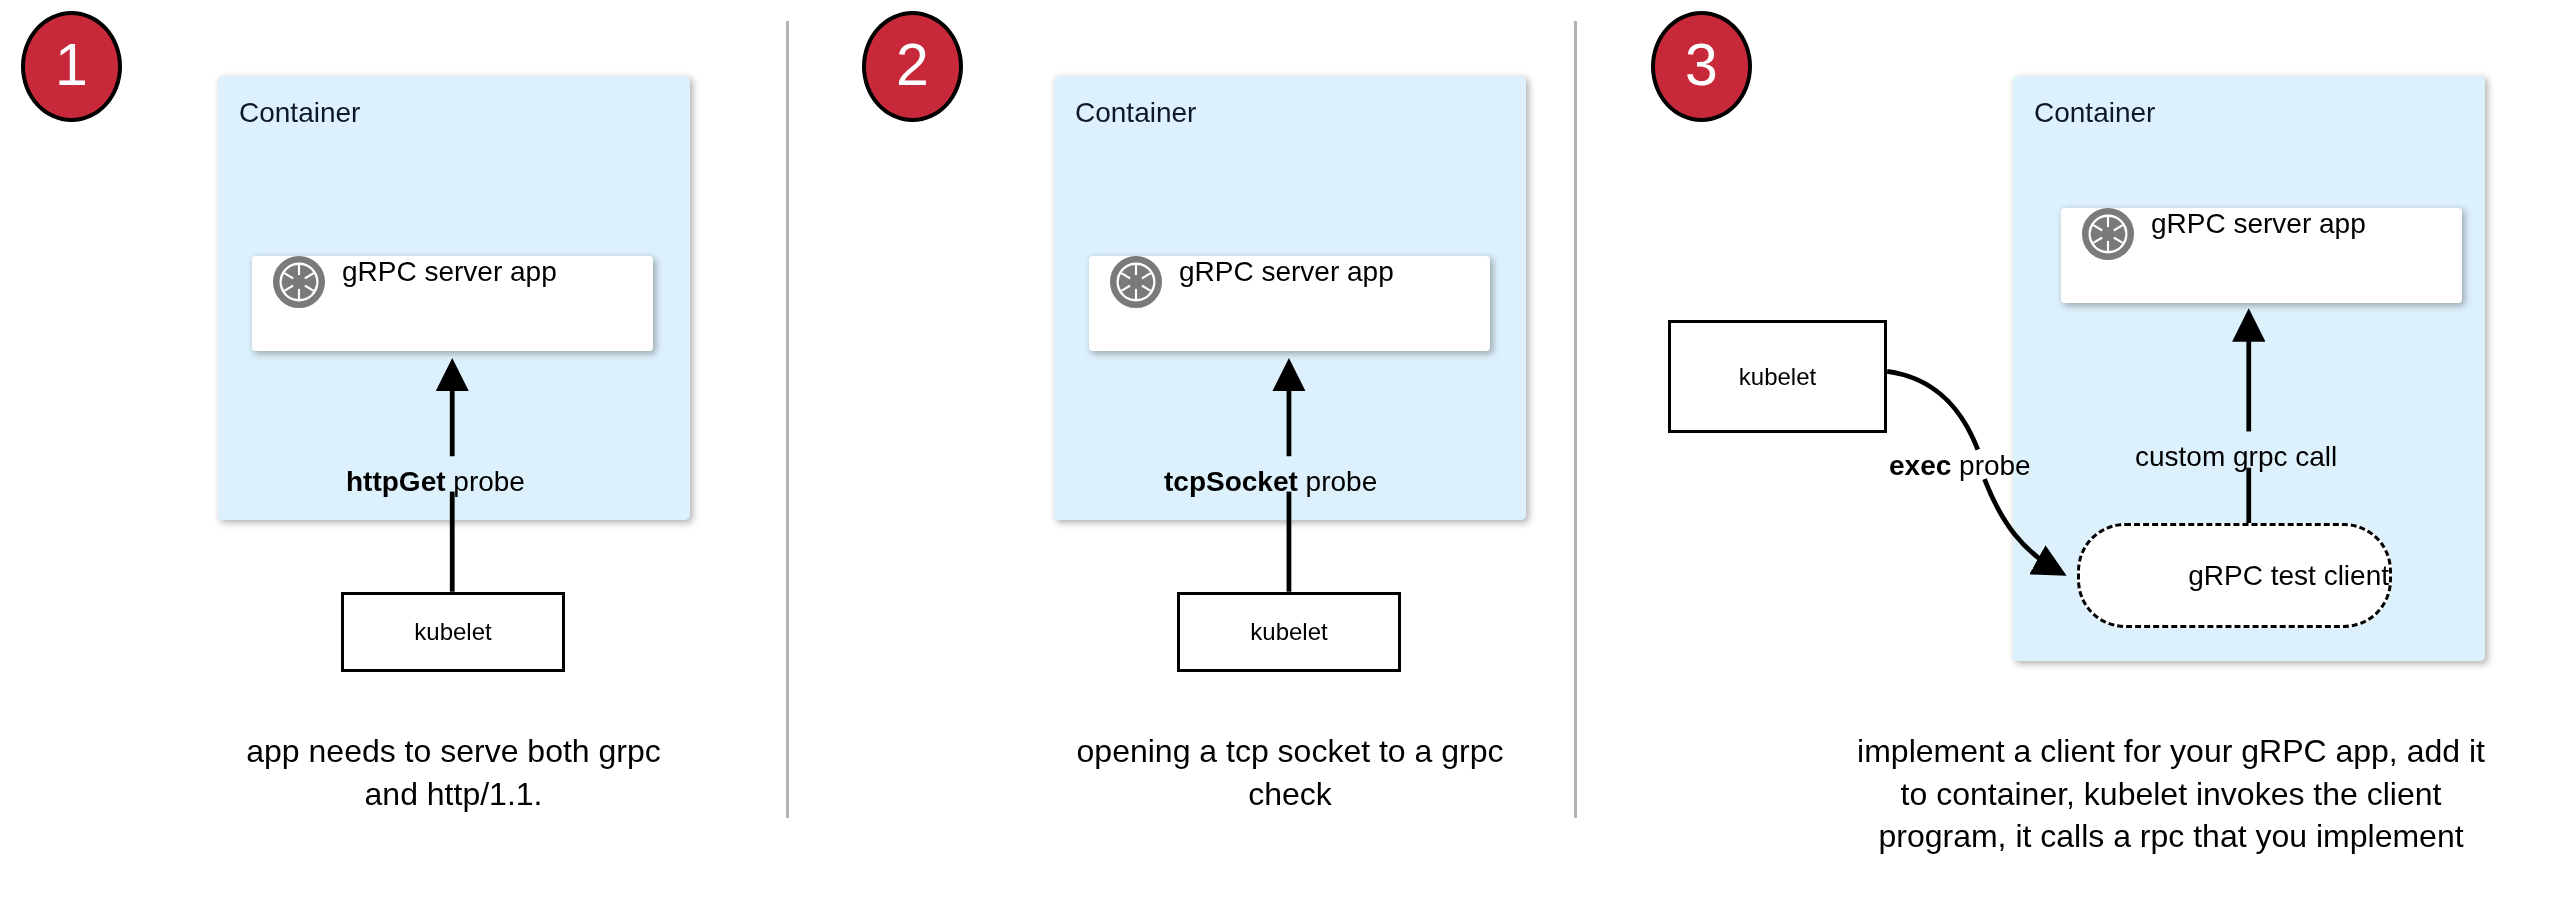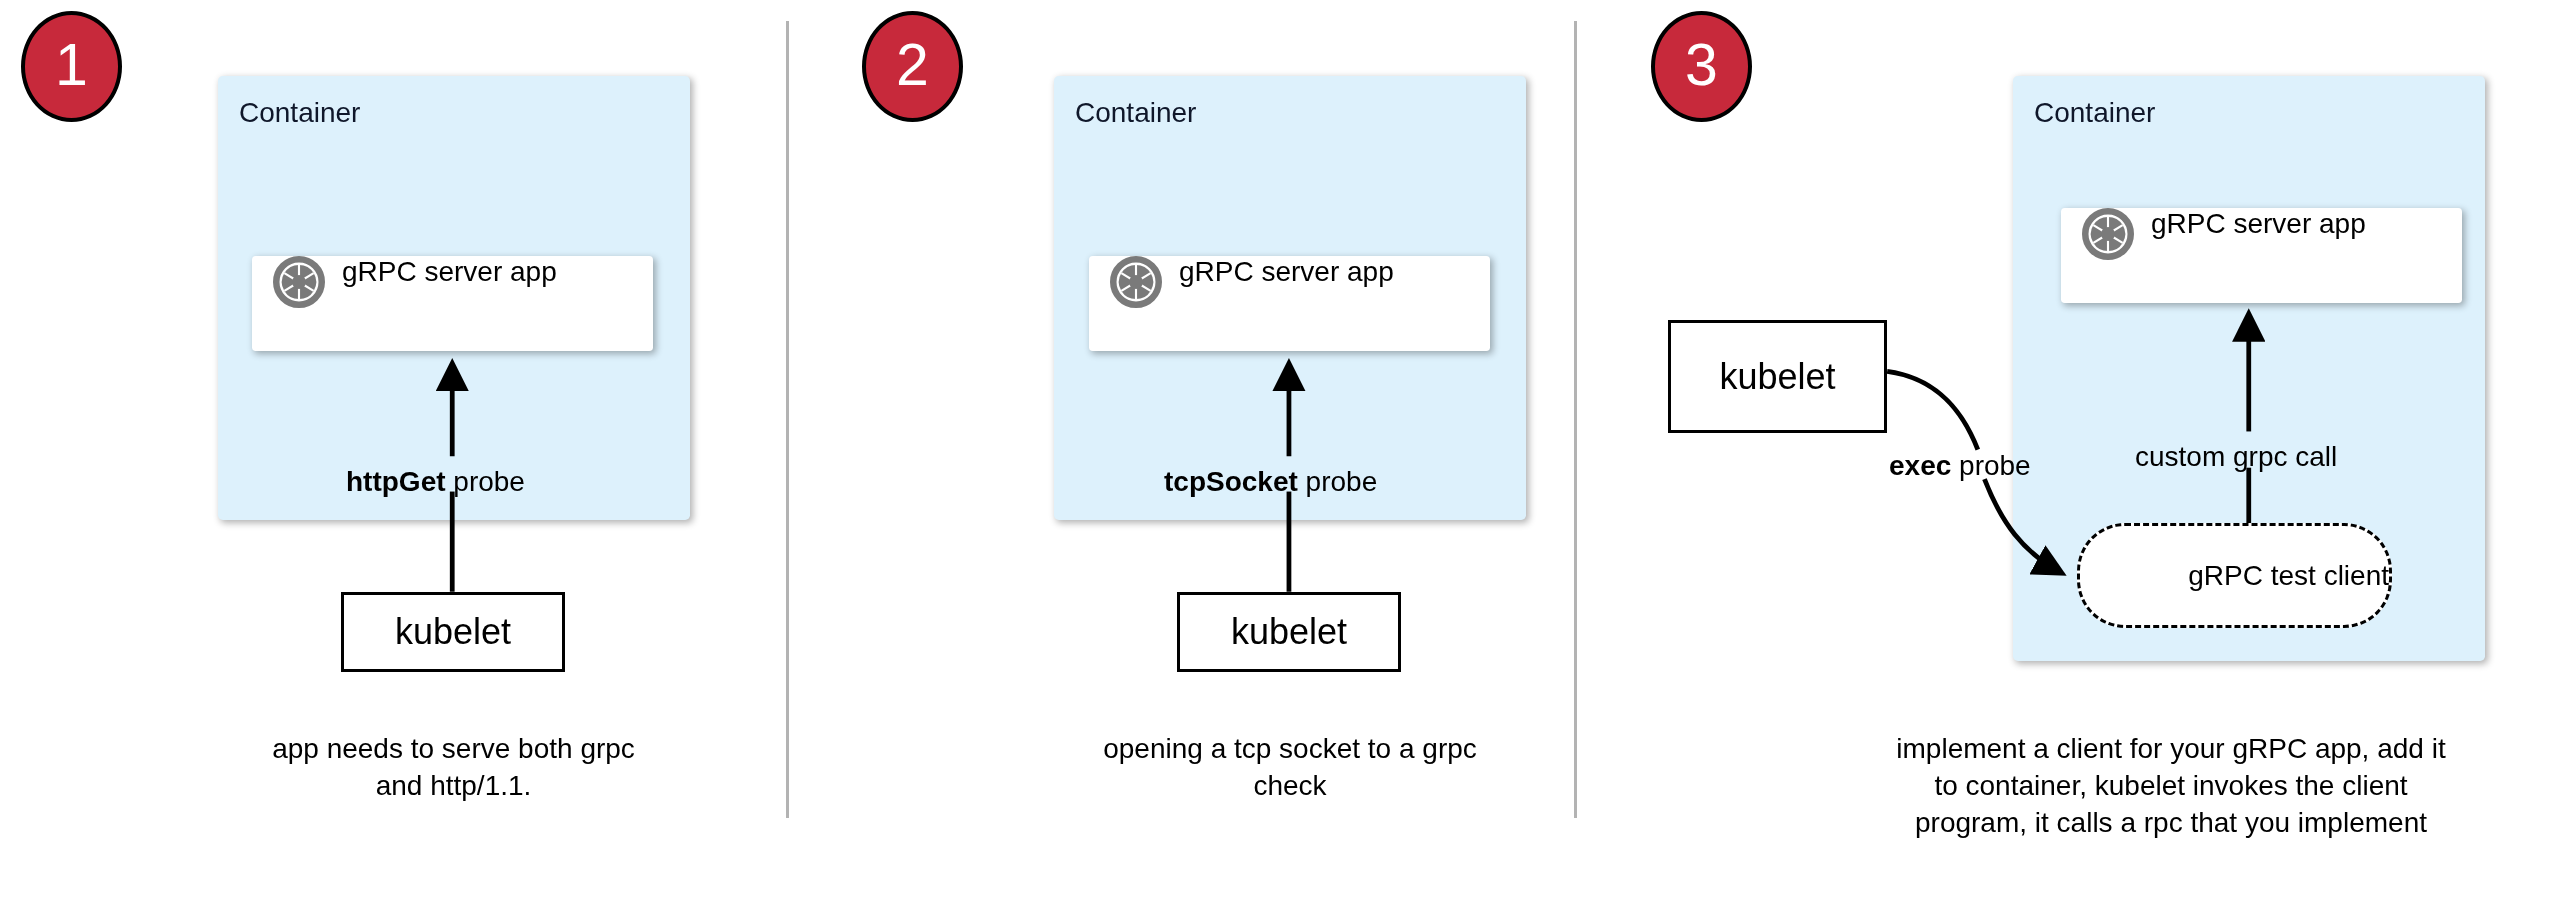--- a/index.html
+++ b/index.html
@@ -96,21 +96,21 @@
   .kubelet-box {
     position: absolute;
     background: #ffffff;
     border: 3.8px solid #000000;
     box-sizing: border-box;
     display: flex;
     align-items: center;
     justify-content: center;
   }
   .kubelet-box .kubelet-label {
-    font-size: 36px;
+    font-size: 24px;
     white-space: nowrap;
   }
 
   
   .test-client {
     position: absolute;
     background: #ffffff;
     border: 3.8px dashed #000000;
     border-radius: 48px;
     box-sizing: border-box;
@@ -137,21 +137,21 @@
     position: absolute;
     left: 0; top: 0;
     width: 2576px; height: 923px;
     pointer-events: none;
     overflow: visible;
   }
 
   
   .caption {
     position: absolute;
-    font-size: 28px;
+    font-size: 32px;
     line-height: 1.33;
     text-align: center;
     color: #000;
   }
 </style>
 </head>
 <body>
 
 <div id="stage">
 

